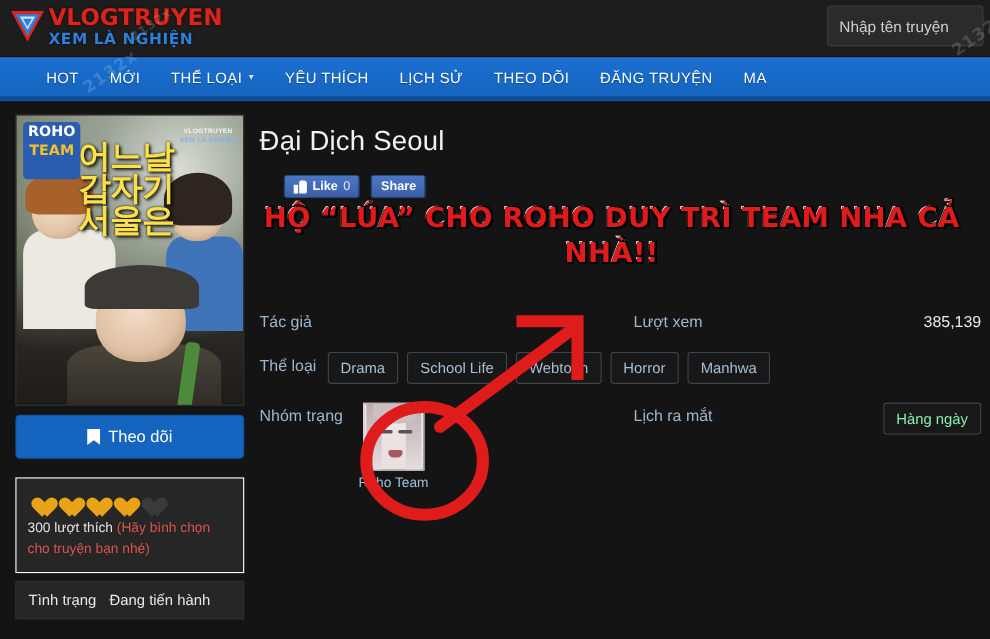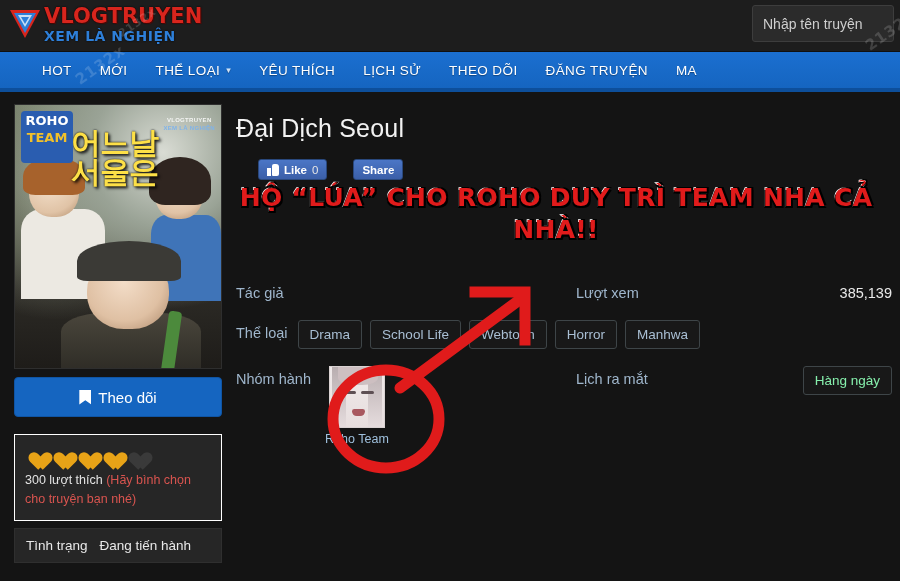--- a/index.html
+++ b/index.html
@@ -321,21 +321,21 @@
     font-size: 25px;
     font-weight: normal;
     letter-spacing: .2px;
     margin-top: 10px;
   }
 
   .social-row {
     margin-top: 16px;
     margin-left: 22px;
     display: flex;
-    gap: 26px;
+    gap: 10px;
     align-items: flex-start;
   }
   .fb-like, .fb-share {
     height: 21px;
     background: linear-gradient(180deg,#4b76c6 0%, #3b5fa8 100%);
     border: 1px solid #29487d;
     border-radius: 3px;
     color: #fff;
     font-size: 11.5px;
     font-weight: bold;
@@ -577,20 +577,21 @@
           <div class="cover-fig fig-girl-r-head"></div>
           <div class="cover-fig fig-girl-r-hair"></div>
           <div class="cover-fig fig-boy-body"></div>
           <div class="cover-fig fig-strap"></div>
           <div class="cover-fig fig-boy-head"></div>
           <div class="cover-fig fig-boy-cap"></div>
         </div>
 
         <div class="cover-korean">
           <div>어느날</div>
+          <div>갑자기</div>
           <div>서울은</div>
         </div>
 
         <div class="cover-team-badge">
           <div>ROHO</div>
           <div class="l2">TEAM</div>
         </div>
 
         <div class="cover-wm">
           <div>VLOGTRUYEN</div>
@@ -659,21 +660,21 @@
                 <span class="genre-tag">School Life</span>
                 <span class="genre-tag">Webtoon</span>
                 <span class="genre-tag">Horror</span>
                 <span class="genre-tag">Manhwa</span>
               </div>
           </div>
         </div>
 
         <div class="meta-row" style="min-height:72px;">
           <div class="meta-left">
-            <span class="meta-label">Nhóm hành</span>
+            <span class="meta-label">Nhóm trạng</span>
             <div class="team">
               <div class="team-avatar">
                 <div class="ta-hair-l"></div>
                 <div class="ta-hair-r"></div>
                 <div class="ta-bangs"></div>
                 <div class="ta-eye l"></div>
                 <div class="ta-eye r"></div>
                 <div class="ta-mouth"></div>
               </div>
               <div class="team-name">Roho Team</div>

